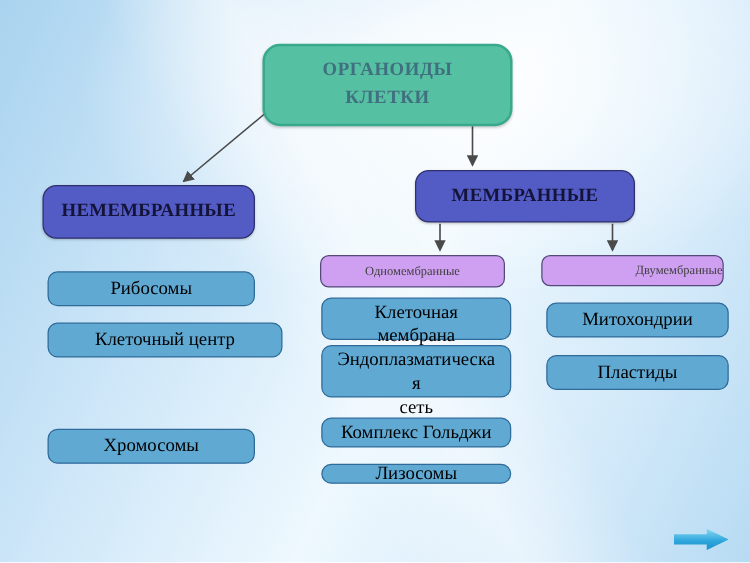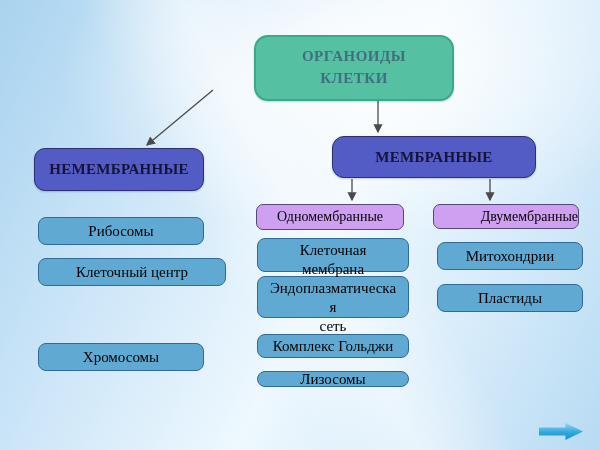--- a/index.html
+++ b/index.html
@@ -13,30 +13,29 @@
   .slide::before{
     content:"";position:absolute;inset:0;pointer-events:none;
     background:linear-gradient(62deg, rgba(255,255,255,0) 38%, rgba(255,255,255,.45) 50%, rgba(255,255,255,0) 62%);
   }
   .box{position:absolute;box-sizing:border-box;display:flex;align-items:center;justify-content:center;text-align:center;}
   .root{
     background:#55c0a2;border:2px solid #38a98c;border-radius:14px;
     color:#40707f;font-weight:bold;font-size:15px;letter-spacing:.5px;
     white-space:pre-line;line-height:1.45;
     box-shadow:0 1px 2px rgba(0,0,0,.18);
-    margin-left:44px;
   }
   .hdr{
     background:#535bc4;border:1.5px solid #2e3070;border-radius:11px;
     color:#14143a;font-weight:bold;font-size:15px;letter-spacing:.3px;
     box-shadow:0 1px 2px rgba(0,0,0,.2);
   }
   .sub{
     background:#cfa0f2;border:1px solid #55497a;border-radius:7px;
-    color:#000000;font-size:14px;
+    color:#404040;font-size:10px;
   }
   .item{
     background:#60a9d3;border:1.5px solid #2f6a99;border-radius:8px;
     color:#000000;font-size:15px;
   }
   .item.toptext{align-items:flex-start;padding-top:2px;white-space:pre-line;
     line-height:1.25;overflow:visible;}
   .item .lbl{overflow-wrap:break-word;word-break:break-word;width:100%;}
   .m0{z-index:3}.m1{z-index:2}.m2{z-index:1}
   svg.connectors{position:absolute;left:0;top:0;pointer-events:none;}
@@ -64,21 +63,21 @@
   </svg>
 
   <div class="box root" style="left:210px;top:35px;width:200px;height:66px;">
     <span class="lbl">ОРГАНОИДЫ
 КЛЕТКИ</span>
   </div>
 
   <div class="box hdr" style="left:34px;top:148px;width:170px;height:43px;">
     <span class="lbl">НЕМЕМБРАННЫЕ</span>
   </div>
-  <div class="box hdr" style="left:332px;top:136px;width:204px;height:42px;border-radius:12px;">
+  <div class="box hdr" style="left:332px;top:136px;width:176px;height:42px;">
     <span class="lbl">МЕМБРАННЫЕ</span>
   </div>
 
   <div class="box sub" style="left:256px;top:204px;width:148px;height:26px;">
     <span class="lbl">Одномембранные</span>
   </div>
   <div class="box sub" style="left:433px;top:204px;width:146px;height:25px;justify-content:flex-end;">
     <span class="lbl">Двумембранные</span>
   </div>
 

